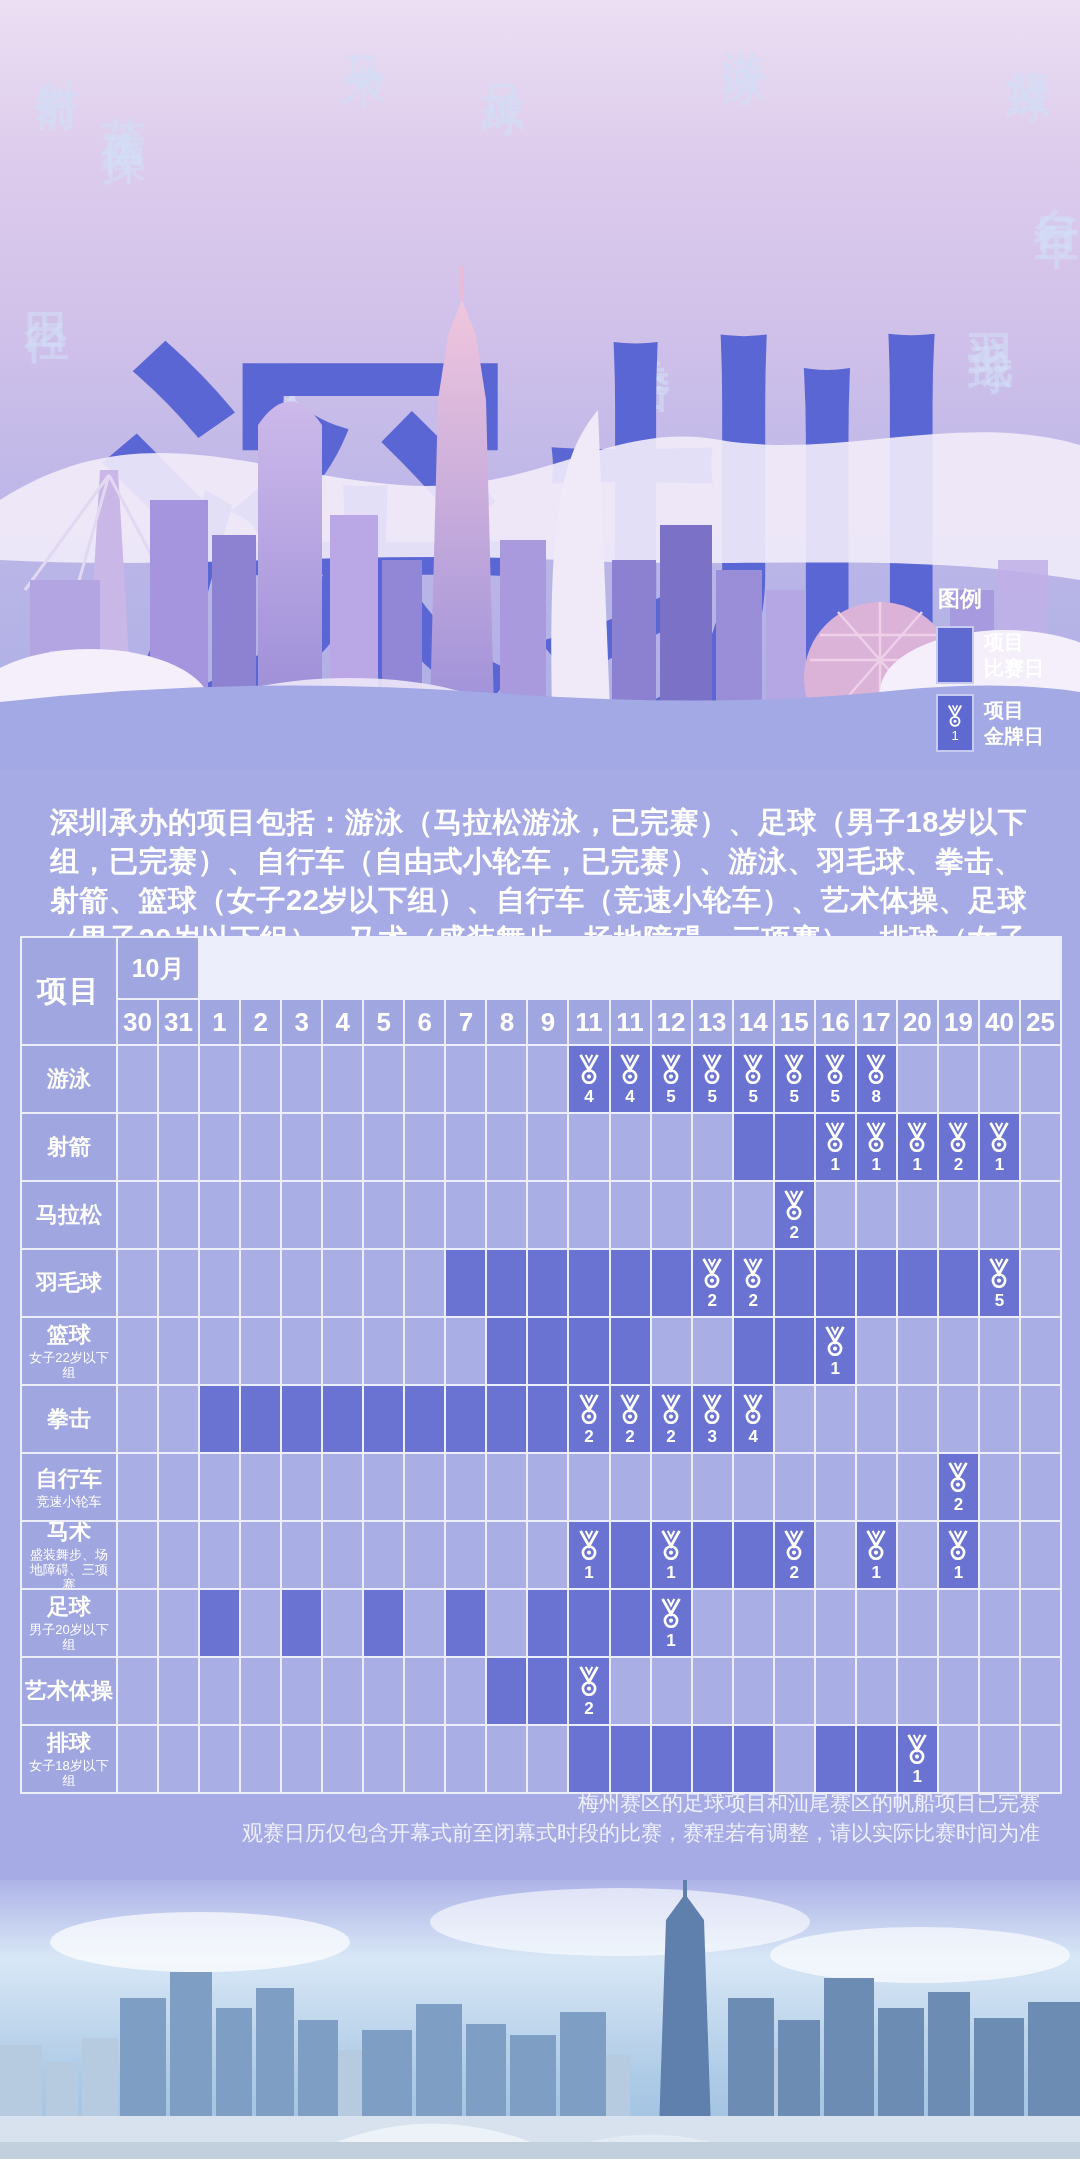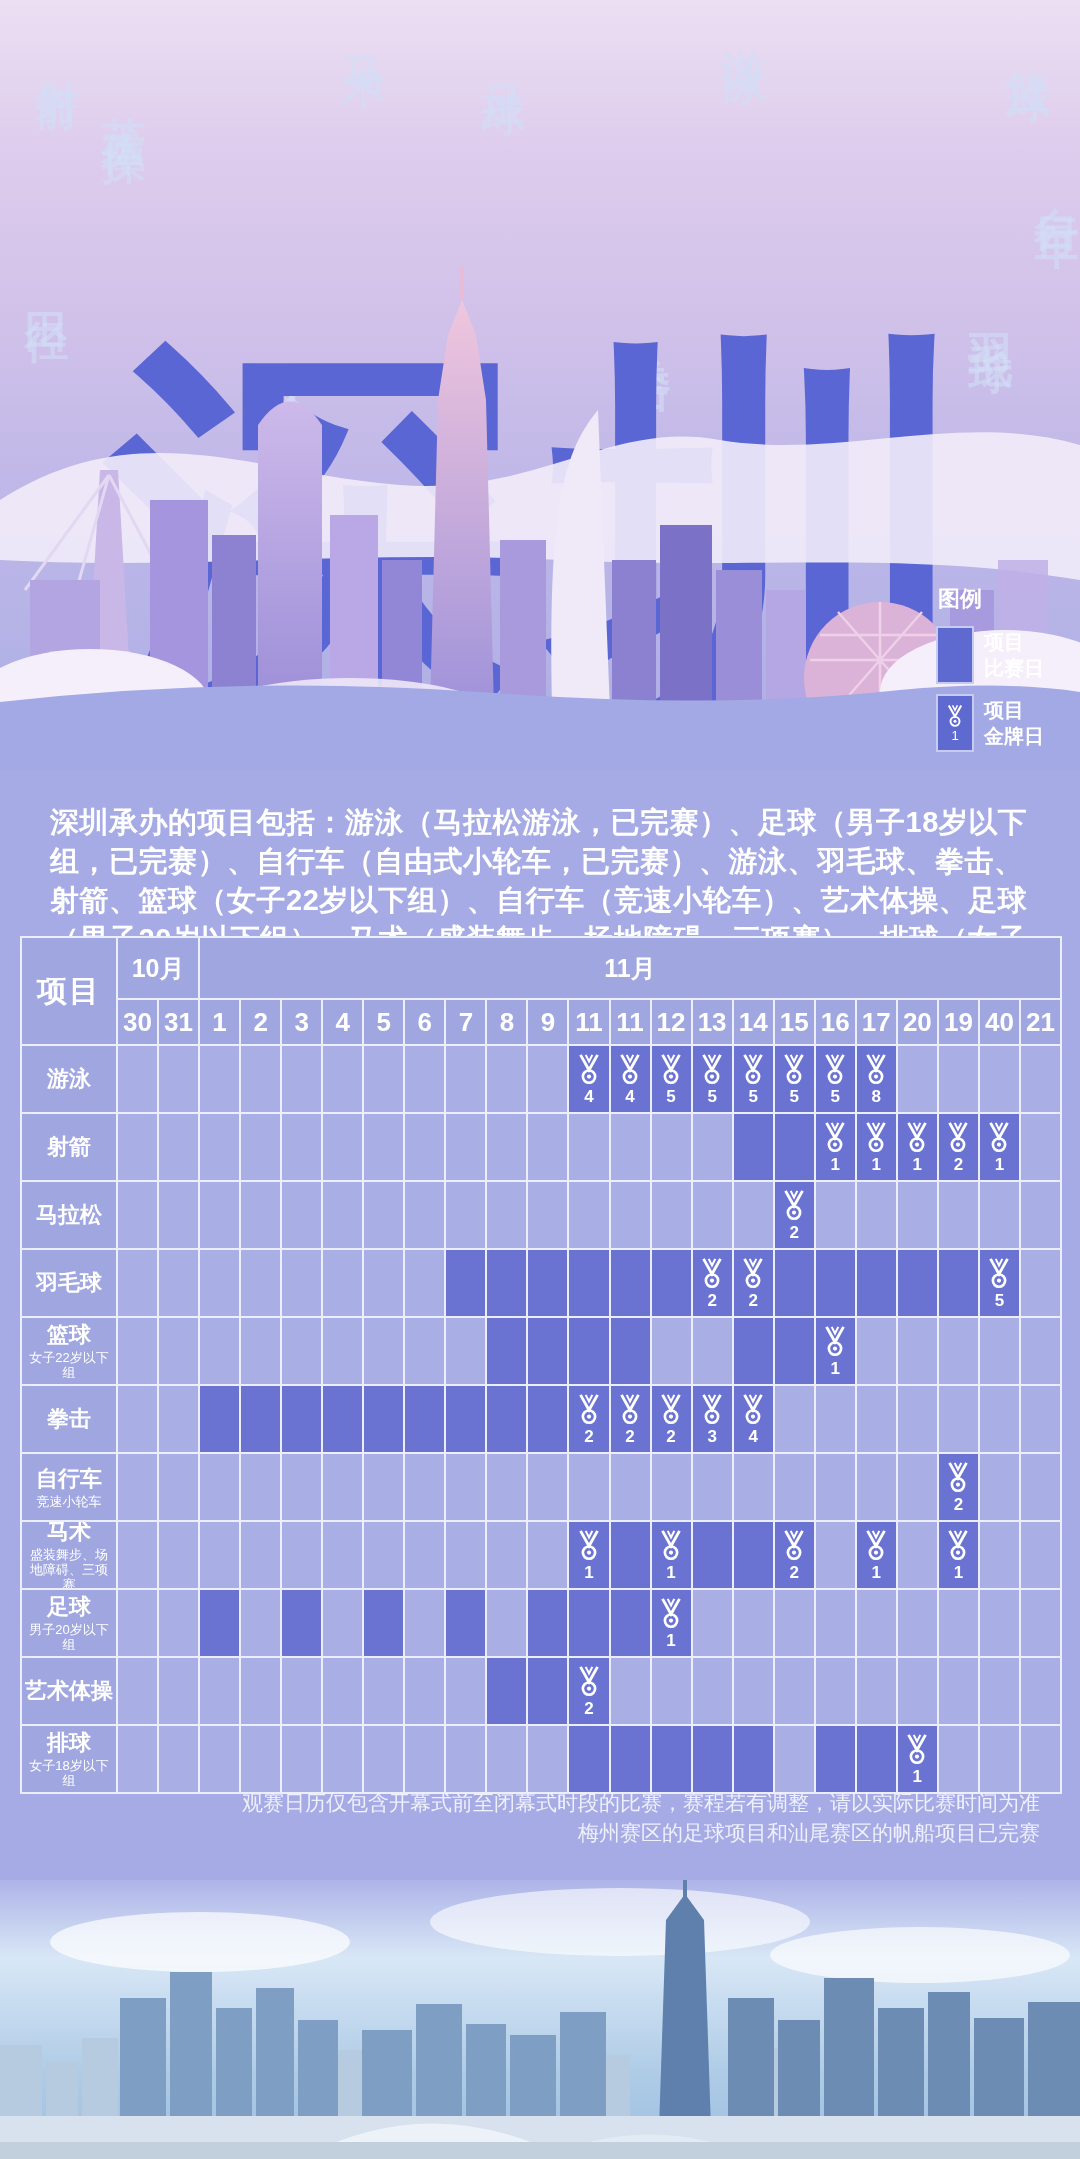--- a/index.html
+++ b/index.html
@@ -148,21 +148,20 @@
         </div>
       </div>
     </div>
   </header>
 
   <p class="intro">深圳承办的项目包括：游泳（马拉松游泳，已完赛）、足球（男子18岁以下组，已完赛）、自行车（自由式小轮车，已完赛）、游泳、羽毛球、拳击、射箭、篮球（女子22岁以下组）、自行车（竞速小轮车）、艺术体操、足球（男子20岁以下组）、马术（盛装舞步、场地障碍、三项赛）、排球（女子18岁以下组）、田径（马拉松）。</p>
 
   <div class="schedule" id="schedule">
       <div class="cell head corner" style="grid-area: 1 / 1 / 3 / 2;">项目</div>
       <div class="cell head month" style="grid-area: 1 / 2 / 2 / 4;">10月</div>
-      <div class="cell head month" style="grid-area: 1 / 4 / 2 / 25;">11月</div>
       <div class="cell head date" style="grid-area: 2 / 2 / 3 / 3;">30</div>
       <div class="cell head date" style="grid-area: 2 / 3 / 3 / 4;">31</div>
       <div class="cell head date" style="grid-area: 2 / 4 / 3 / 5;">1</div>
       <div class="cell head date" style="grid-area: 2 / 5 / 3 / 6;">2</div>
       <div class="cell head date" style="grid-area: 2 / 6 / 3 / 7;">3</div>
       <div class="cell head date" style="grid-area: 2 / 7 / 3 / 8;">4</div>
       <div class="cell head date" style="grid-area: 2 / 8 / 3 / 9;">5</div>
       <div class="cell head date" style="grid-area: 2 / 9 / 3 / 10;">6</div>
       <div class="cell head date" style="grid-area: 2 / 10 / 3 / 11;">7</div>
       <div class="cell head date" style="grid-area: 2 / 11 / 3 / 12;">8</div>
@@ -171,21 +170,21 @@
       <div class="cell head date" style="grid-area: 2 / 14 / 3 / 15;">11</div>
       <div class="cell head date" style="grid-area: 2 / 15 / 3 / 16;">12</div>
       <div class="cell head date" style="grid-area: 2 / 16 / 3 / 17;">13</div>
       <div class="cell head date" style="grid-area: 2 / 17 / 3 / 18;">14</div>
       <div class="cell head date" style="grid-area: 2 / 18 / 3 / 19;">15</div>
       <div class="cell head date" style="grid-area: 2 / 19 / 3 / 20;">16</div>
       <div class="cell head date" style="grid-area: 2 / 20 / 3 / 21;">17</div>
       <div class="cell head date" style="grid-area: 2 / 21 / 3 / 22;">20</div>
       <div class="cell head date" style="grid-area: 2 / 22 / 3 / 23;">19</div>
       <div class="cell head date" style="grid-area: 2 / 23 / 3 / 24;">40</div>
-      <div class="cell head date" style="grid-area: 2 / 24 / 3 / 25;">21</div>
+      <div class="cell head date" style="grid-area: 2 / 24 / 3 / 25;">25</div>
       <div class="cell label" style="grid-area: 3 / 1 / 4 / 2;">
         <div class="row-name">游泳</div>
       </div>
       <div class="cell day" style="grid-area: 3 / 2 / 4 / 3;"></div>
       <div class="cell day" style="grid-area: 3 / 3 / 4 / 4;"></div>
       <div class="cell day" style="grid-area: 3 / 4 / 4 / 5;"></div>
       <div class="cell day" style="grid-area: 3 / 5 / 4 / 6;"></div>
       <div class="cell day" style="grid-area: 3 / 6 / 4 / 7;"></div>
       <div class="cell day" style="grid-area: 3 / 7 / 4 / 8;"></div>
       <div class="cell day" style="grid-area: 3 / 8 / 4 / 9;"></div>
@@ -722,22 +721,22 @@
           <circle cx="13" cy="25" r="2.2" fill="#fff"></circle>
         </svg>
         <div class="medal-count">1</div>
       </div>
       <div class="cell day" style="grid-area: 13 / 22 / 14 / 23;"></div>
       <div class="cell day" style="grid-area: 13 / 23 / 14 / 24;"></div>
       <div class="cell day" style="grid-area: 13 / 24 / 14 / 25;"></div>
     </div>
 
   <div class="footer">
+    <div>梅州赛区的足球项目和汕尾赛区的帆船项目已完赛</div>
     <div>观赛日历仅包含开幕式前至闭幕式时段的比赛，赛程若有调整，请以实际比赛时间为准</div>
-    <div>梅州赛区的足球项目和汕尾赛区的帆船项目已完赛</div>
   </div>
 
   <svg class="photo" viewBox="0 0 1080 279" preserveAspectRatio="none">
     <defs>
       <linearGradient id="gSky" x1="0" y1="0" x2="0" y2="1">
         <stop offset="0" stop-color="#aeb4e8"></stop>
           <stop offset=".28" stop-color="#d8e7f6"></stop>
         <stop offset=".7" stop-color="#aecbe6"></stop>
           <stop offset="1" stop-color="#9dbfe0"></stop>
       </linearGradient>

